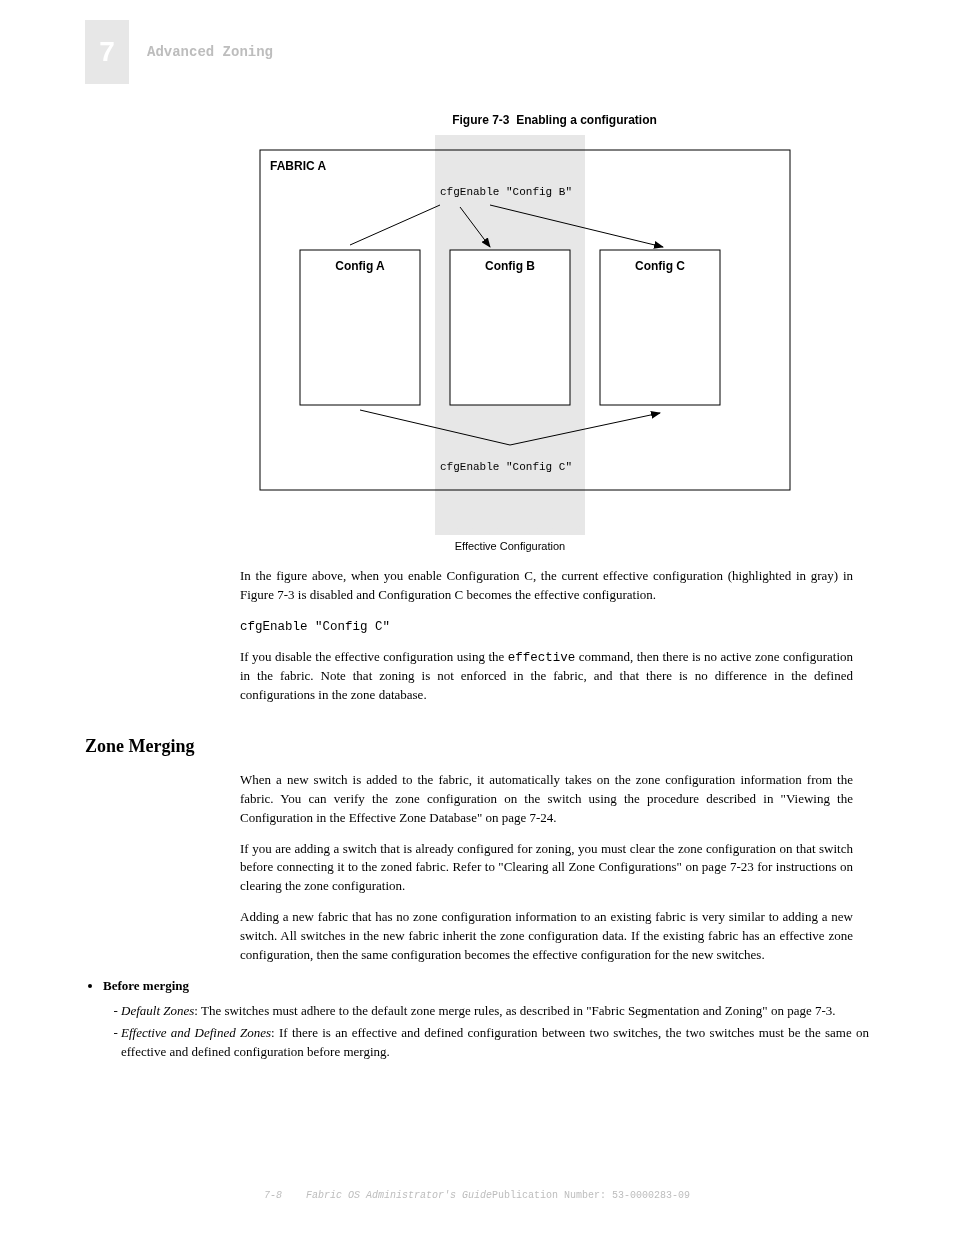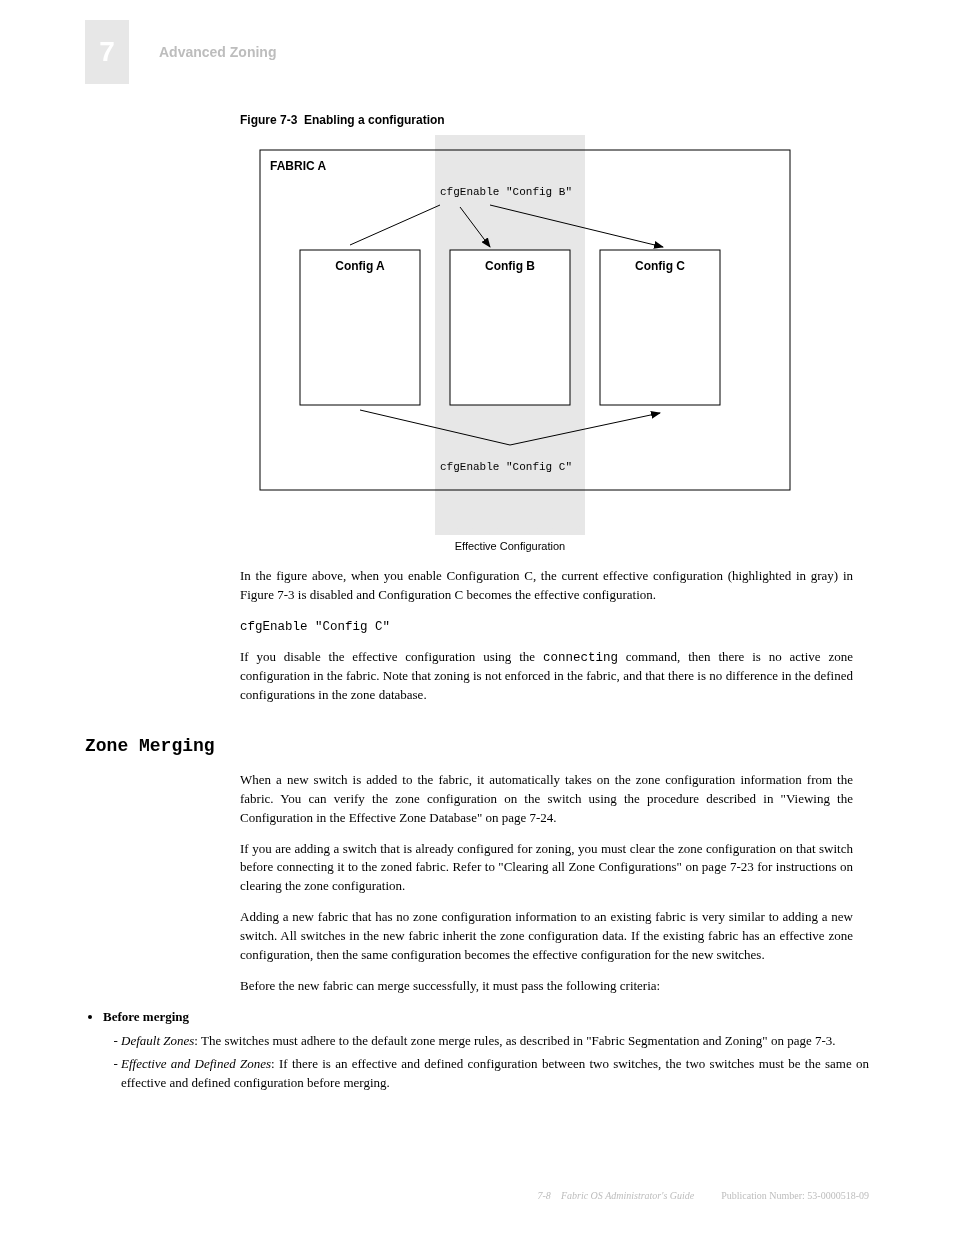--- a/index.html
+++ b/index.html
@@ -32,52 +32,52 @@
     background: #e7e7e7;
     display: flex;
     align-items: center;
     justify-content: center;
     font-weight: 700;
     font-family: Helvetica, Arial, sans-serif;
     font-size: 28px;
     color: #fff;
   }
   .chapter-title {
-    font-family: Liberation Sans, sans-serif;
+    font-family: Liberation Mono, monospace;
     font-weight: 700;
     color: #bdbdbd;
     font-size: 14px;
-    margin-left: 12px;
   }
   h3.fig-title {
     font-family: Helvetica, Arial, sans-serif;
     font-weight: 700;
     font-size: 12px;
     margin: 0 0 6px 0;
   }
   .indent {
     margin-left: 155px;
     margin-right: 0;
+    text-align: center;
   }
   .figure-wrap {
     margin-left: 155px;
     position: relative;
   }
   svg.figure {
     display: block;
   }
   .para {
     margin: 12px 16px 12px 0;
     text-align: justify;
   }
   .para-indent {
     margin-left: 155px;
   }
   h2.section {
-    font-family: Liberation Mono, monospace;
+    font-family: Liberation Serif, serif;
     font-weight: 700;
     font-size: 18px;
     margin: 28px 0 6px 0;
     color: #000;
   }
   h2.section.sub {
     font-size: 15px;
     font-style: italic;
     margin-top: 22px;
   }
@@ -91,26 +91,25 @@
   }
   code, .mono {
     font-family: "Courier New", Courier, monospace;
     font-size: 12.5px;
   }
   .footer {
     position: absolute;
     bottom: 32px;
     left: 85px;
     right: 85px;
-    font-family: Liberation Serif, serif;
+    font-family: Liberation Mono, monospace;
     font-size: 10px;
     color: #bdbdbd;
     display: flex;
-    justify-content: flex-end;
-    gap: 27px;
+    justify-content: center;
   }
   .footer-left {
     font-style: italic;
   }
 </style>
 </head>
 <body>
 
 <div class="page">
 
@@ -168,33 +167,32 @@
   </div>
 
   <p class="para para-indent">
     <span>In the figure above, when you enable Configuration C, the current effective configuration (highlighted in gray) in Figure 7-3 is disabled and Configuration C becomes the effective configuration.</span>
   </p>
   <p class="para para-indent" style="margin-top:0">
     <code>cfgEnable "Config C"</code>
   </p>
 
   <p class="para para-indent">
-    <span>If you disable the effective configuration using the </span><code>connecting</code><span> command, then there is no active zone configuration in the fabric. Note that zoning is not enforced in the fabric, and that there is no difference in the defined configurations in the zone database.</span>
+    <span>If you disable the effective configuration using the </span><code>effective</code><span> command, then there is no active zone configuration in the fabric. Note that zoning is not enforced in the fabric, and that there is no difference in the defined configurations in the zone database.</span>
   </p>
 
   <h2 class="section">Zone Merging</h2>
 
   <p class="para para-indent">When a new switch is added to the fabric, it automatically takes on the zone configuration information from the fabric. You can verify the zone configuration on the switch using the procedure described in "Viewing the Configuration in the Effective Zone Database" on page 7-24.</p>
 
   <p class="para para-indent">If you are adding a switch that is already configured for zoning, you must clear the zone configuration on that switch before connecting it to the zoned fabric. Refer to "Clearing all Zone Configurations" on page 7-23 for instructions on clearing the zone configuration.</p>
 
   <p class="para para-indent">Adding a new fabric that has no zone configuration information to an existing fabric is very similar to adding a new switch. All switches in the new fabric inherit the zone configuration data. If the existing fabric has an effective zone configuration, then the same configuration becomes the effective configuration for the new switches.</p>
 
 
-  <p class="para para-indent">Before the new fabric can merge successfully, it must pass the following criteria:</p>
 
   <ul class="bullets para-indent">
     <li>
       <b>Before merging</b><br>
       <ul class="bullets" style="list-style-type:'- '; margin-top:6px;">
         <li>
           <i>Default Zones</i>:
           <span>The switches must adhere to the default zone merge rules, as described in "Fabric Segmentation and Zoning" on page 7-3.</span>
         </li>
         <li>
@@ -202,16 +200,16 @@
           <span>If there is an effective and defined configuration between two switches, the two switches must be the same on effective and defined configuration before merging.</span>
         </li>
       </ul>
     </li>
   </ul>
 
   <div class="footer">
     <div class="footer-left">
       <span>7-8</span>&nbsp;&nbsp;&nbsp;&nbsp;<span>Fabric OS Administrator's Guide</span>
     </div>
-    <div>Publication Number: 53-0000518-09</div>
+    <div>Publication Number: 53-0000283-09</div>
   </div>
 
 </div>
 
 </body></html>

